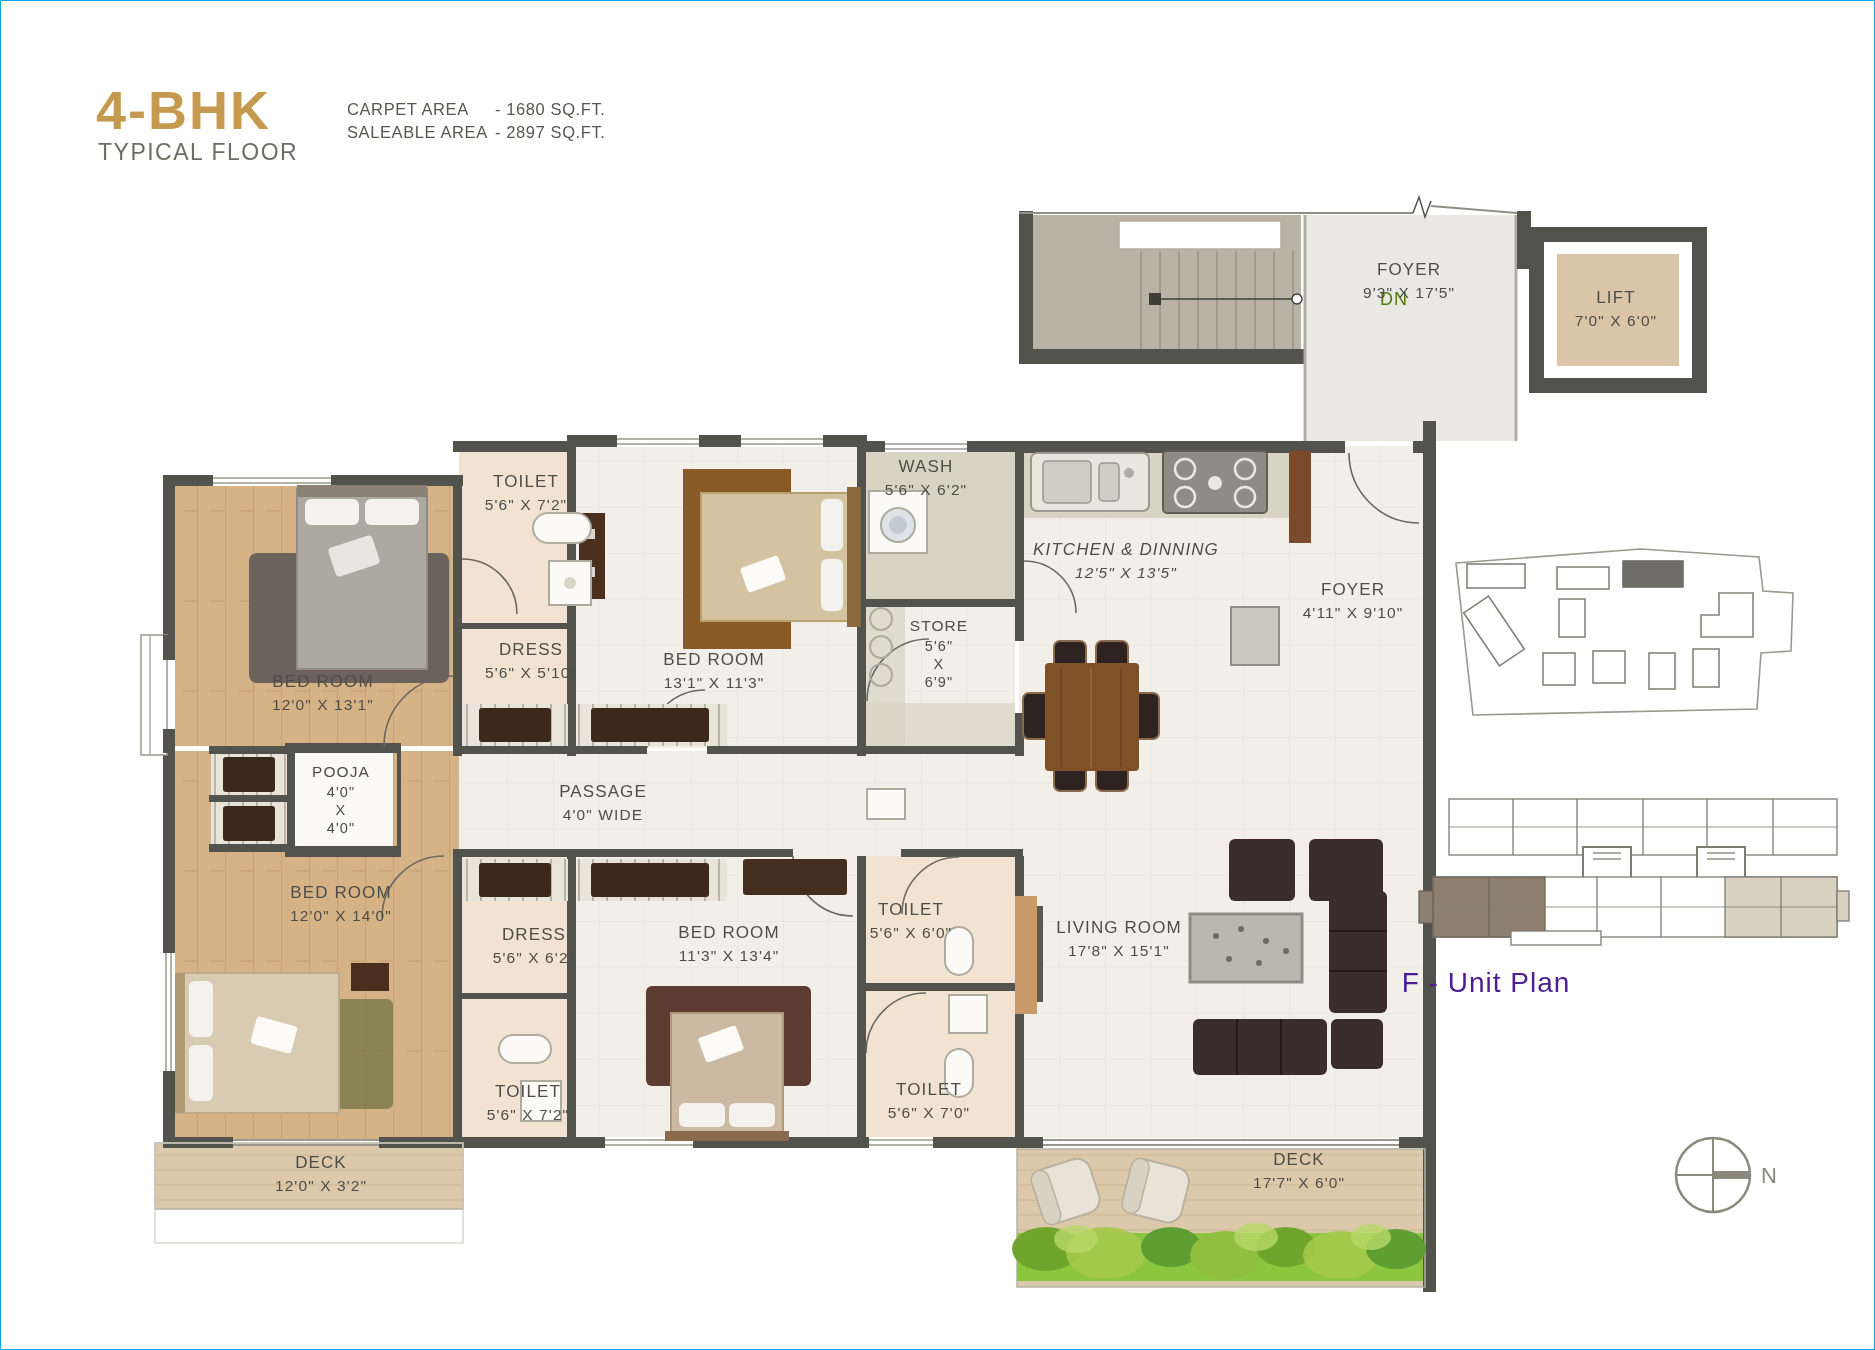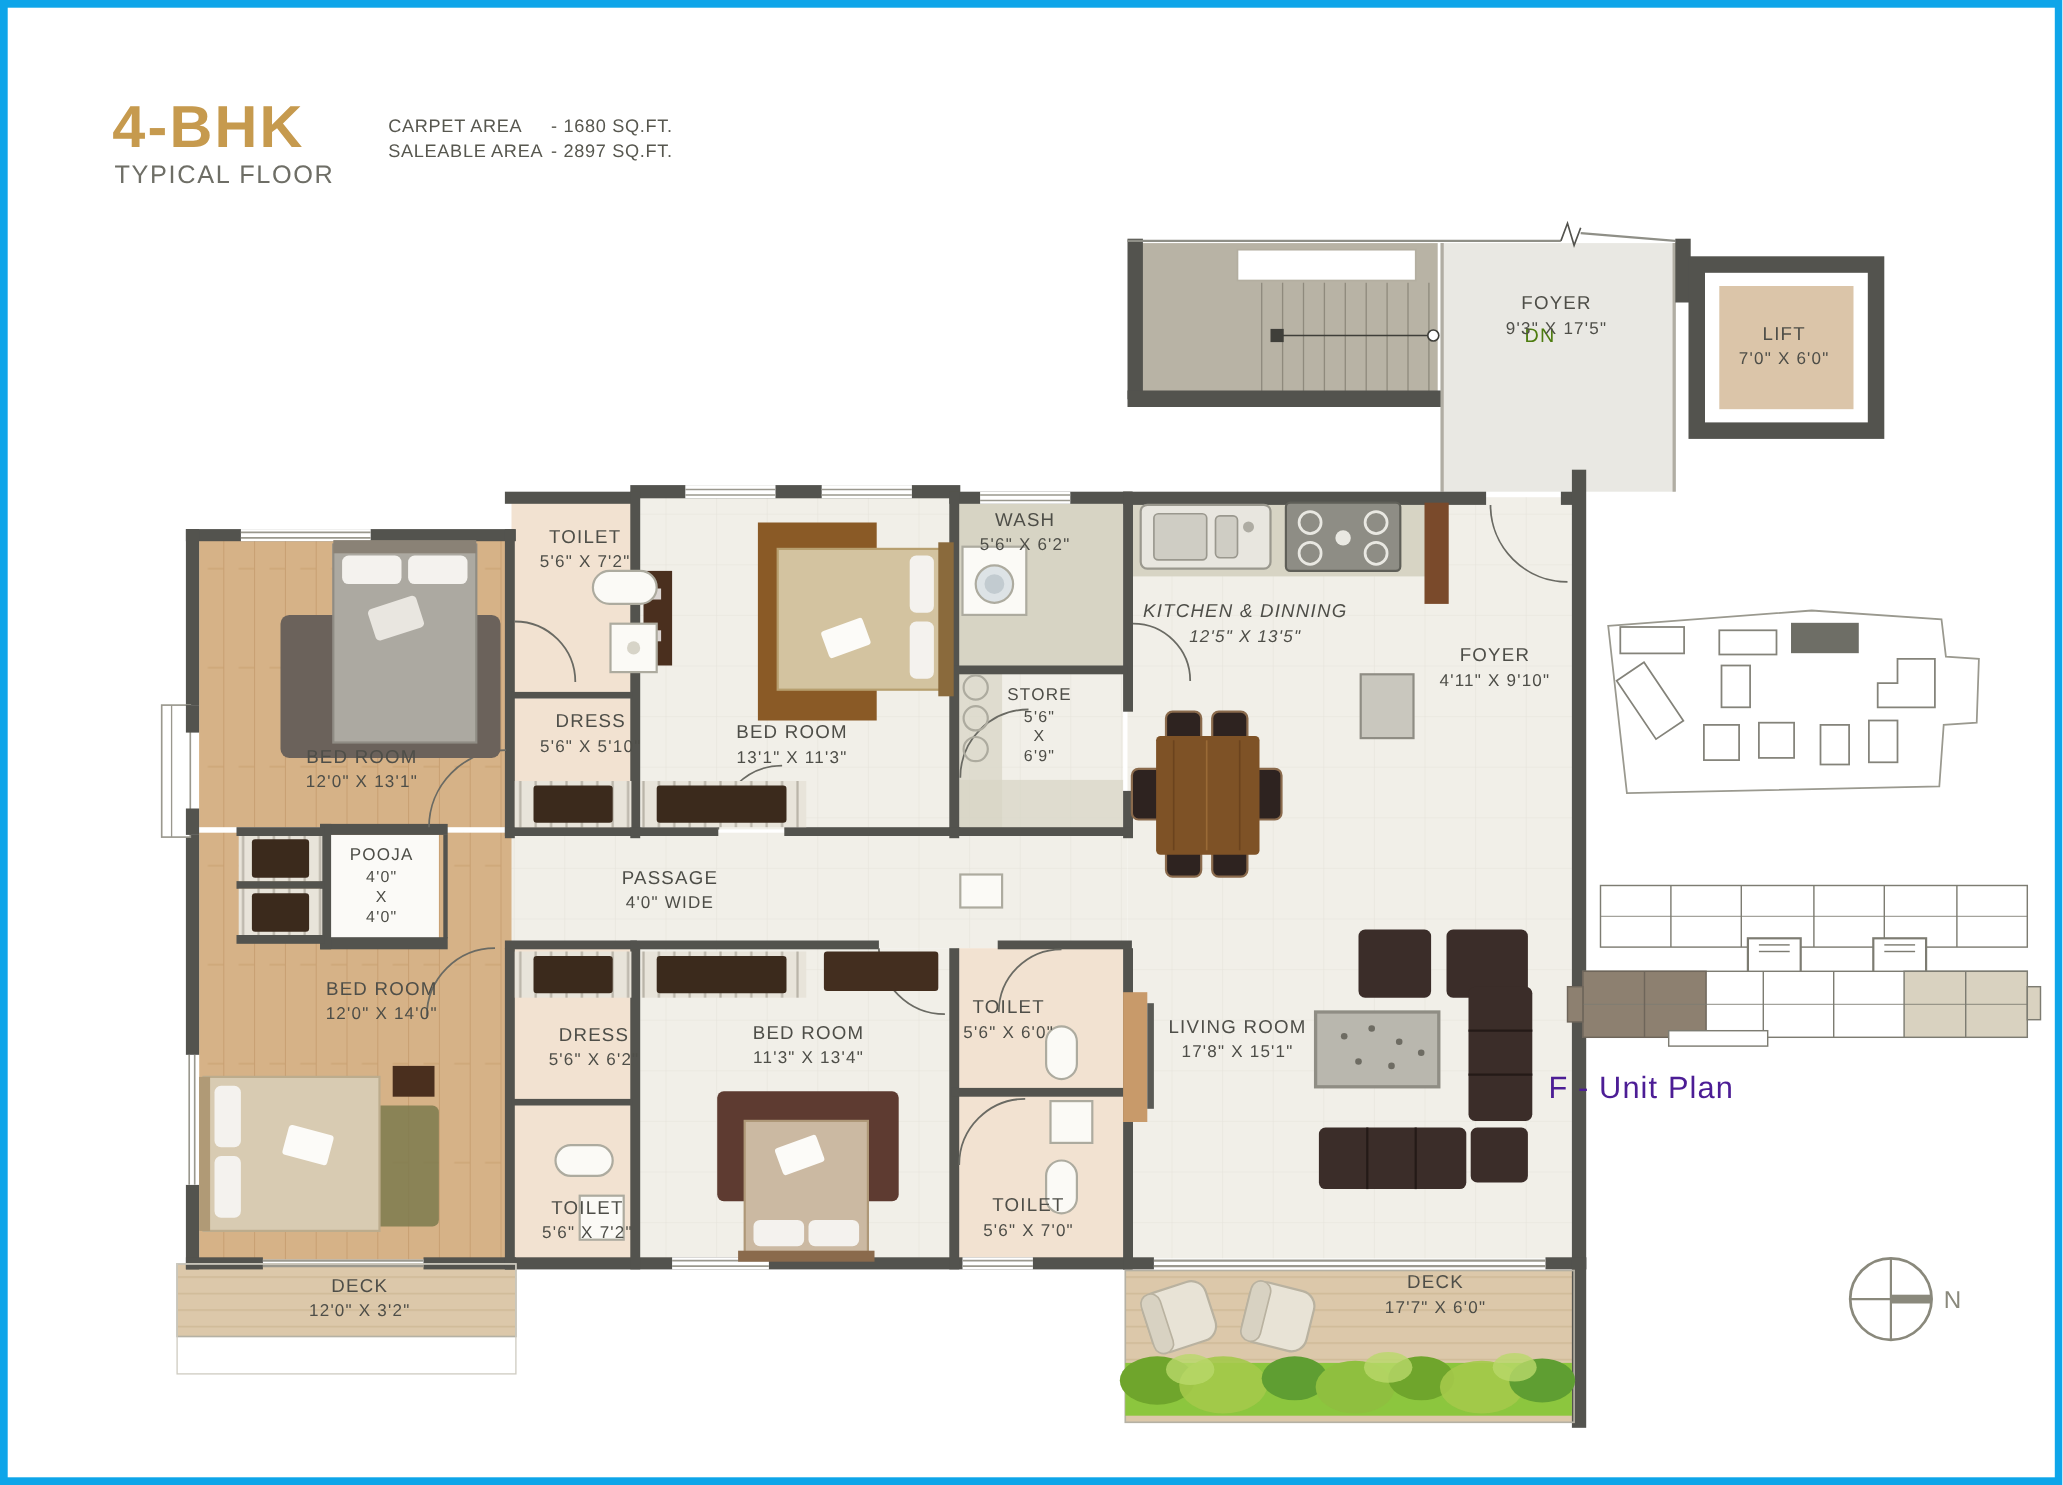--- a/index.html
+++ b/index.html
@@ -1,17 +1,17 @@
 <!DOCTYPE html>
 <html><head>
 <meta charset="utf-8">
 <style>
   html,body{margin:0;padding:0;background:#fff;}
   .canvas{position:relative;width:1875px;height:1350px;background:#ffffff;overflow:hidden;
-          font-family:"Liberation Sans",sans-serif;border:7px solid #0ea5e9;box-sizing:border-box;}
+          font-family:"Liberation Sans",sans-serif;border:1px solid #0ea5e9;box-sizing:border-box;}
   .layer{position:absolute;left:0;top:0;}
   
   .hdr-title{position:absolute;left:95px;top:78px;font-size:54px;font-weight:bold;
              letter-spacing:2px;color:#C69A4E;}
   .hdr-sub{position:absolute;left:97px;top:138px;font-size:23px;letter-spacing:1.5px;color:#6E6E66;}
   .hdr-areas{position:absolute;left:322px;top:97px;color:#57574F;font-size:16.5px;letter-spacing:.6px;}
   .hdr-areas .row{display:flex;line-height:23px;}
   .hdr-areas .lab{width:148px;margin-left:24px;}
   .brand{position:absolute;left:1505px;top:90px;font-size:46px;font-weight:300;
          letter-spacing:3px;color:#807F72;}

